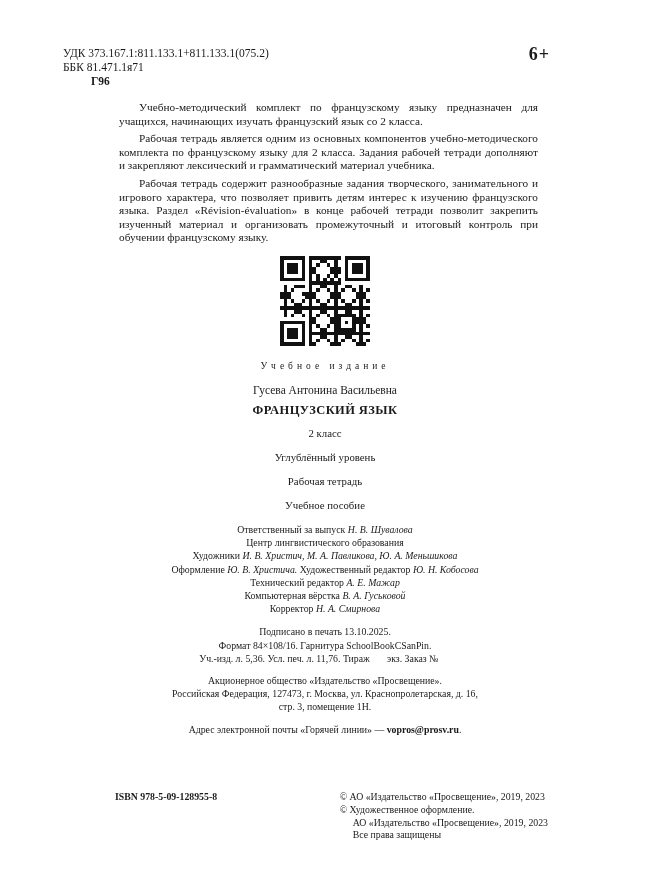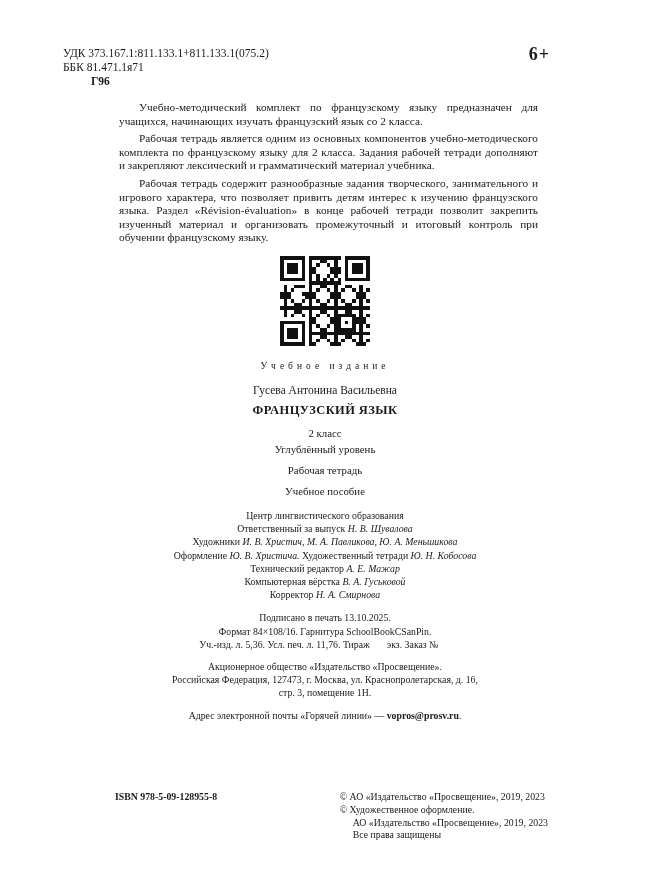--- a/index.html
+++ b/index.html
@@ -40,21 +40,21 @@
     margin-top:13px;
     text-align:center;
     font-size:11.5px;
   }
   .book-title{
     margin-top:7px;
     text-align:center;
     font-size:12.5px;font-weight:bold;letter-spacing:0.4px;
   }
   .subtitles{text-align:center;font-size:10.8px;}
-  .subtitles p{margin:4px;font-family:Liberation Serif, serif;}
+  .subtitles p{margin:12px;font-family:Liberation Serif, serif;}
   .sub-a{margin-top:9px !important;}
   .sub-b{margin-top:3px !important;}
   .sub-c{margin-top:9px !important;}
   .sub-d{margin-top:9px !important;}
   .credits{
     margin-top:12px;
     text-align:center;
     font-size:9.8px;line-height:13.2px;
   }
   .imprint{
@@ -441,24 +441,24 @@
   <div class="book-title">ФРАНЦУЗСКИЙ ЯЗЫК</div>
 
   <div class="subtitles">
     <p class="sub-a">2 класс</p>
     <p class="sub-b">Углублённый уровень</p>
     <p class="sub-c">Рабочая тетрадь</p>
     <p class="sub-d">Учебное пособие</p>
   </div>
 
   <div class="credits" id="credits">
+      <div><span>Ответственный за выпуск </span><span style="font-style: italic;">Н. В. Шувалова</span></div>
       <div><span>Центр лингвистического образования</span></div>
-      <div><span>Ответственный за выпуск </span><span style="font-style: italic;">Н. В. Шувалова</span></div>
       <div><span>Художники </span><span style="font-style: italic;">И. В. Христич, М. А. Павликова, Ю. А. Меньшикова</span></div>
-      <div><span>Оформление </span><span style="font-style: italic;">Ю. В. Христича.</span><span> Художественный тетради </span><span style="font-style: italic;">Ю. Н. Кобосова</span></div>
+      <div><span>Оформление </span><span style="font-style: italic;">Ю. В. Христича.</span><span> Художественный редактор </span><span style="font-style: italic;">Ю. Н. Кобосова</span></div>
       <div><span>Технический редактор </span><span style="font-style: italic;">А. Е. Мажар</span></div>
       <div><span>Компьютерная вёрстка </span><span style="font-style: italic;">В. А. Гуськовой</span></div>
       <div><span>Корректор </span><span style="font-style: italic;">Н. А. Смирнова</span></div>
     </div>
 
   <div class="imprint" id="imprint">
       <div><span>Подписано в печать 13.10.2025.</span></div>
       <div><span>Формат 84×108/16. Гарнитура SchoolBookCSanPin.</span></div>
       <div><span>Уч.-изд. л. 5,36. Усл. печ. л. 11,76. Тираж&nbsp;&nbsp;&nbsp;&nbsp;&nbsp;&nbsp;&nbsp;экз. Заказ №&nbsp;&nbsp;&nbsp;&nbsp;&nbsp;</span></div>
       <div class="vgap"></div>

